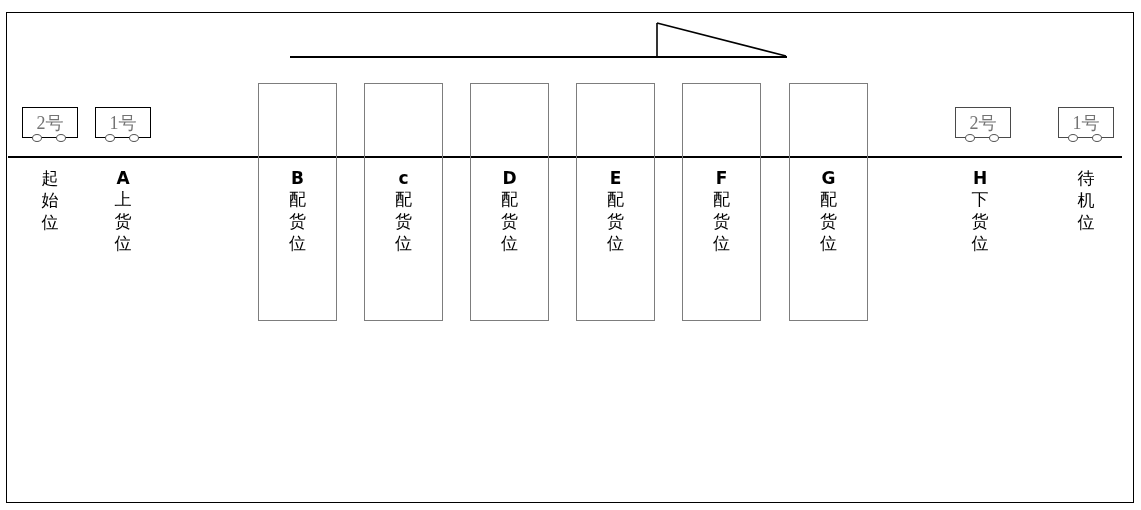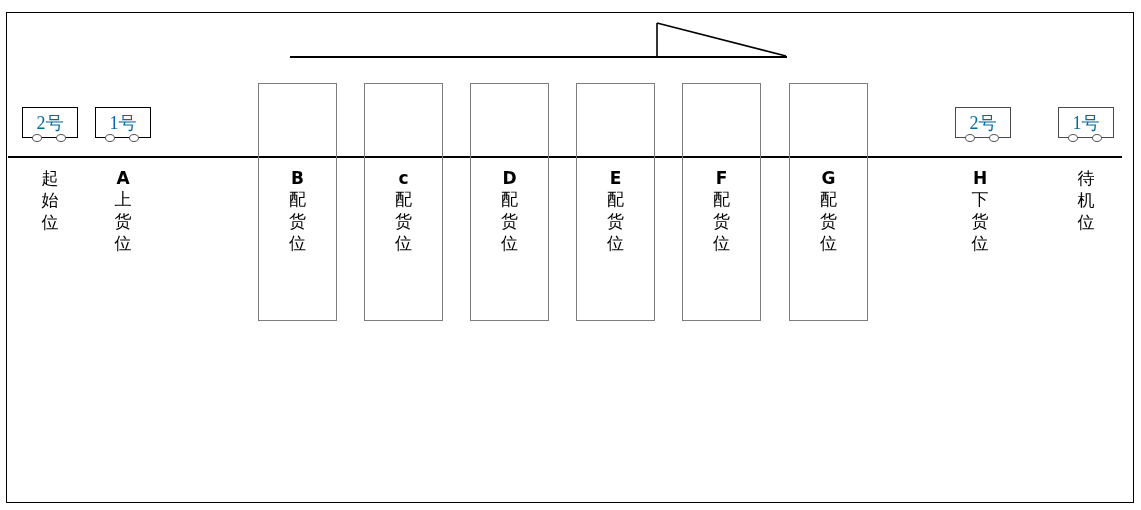--- a/index.html
+++ b/index.html
@@ -75,21 +75,21 @@
     align-items: center;
     justify-content: center;
   }
   .cart.light .cart-body {
     border-color: #4a4a4a;
   }
   .cart-label {
     font-family: "Liberation Serif", serif;
     font-size: 18px;
     line-height: 1;
-    color: #0369a1;
+    color: #737373;
     white-space: nowrap;
   }
   .wheel {
     position: absolute;
     width: 10px;
     height: 8px;
     border: 1px solid #555555;
     border-radius: 50%;
     background: #ffffff;
     box-sizing: border-box;

